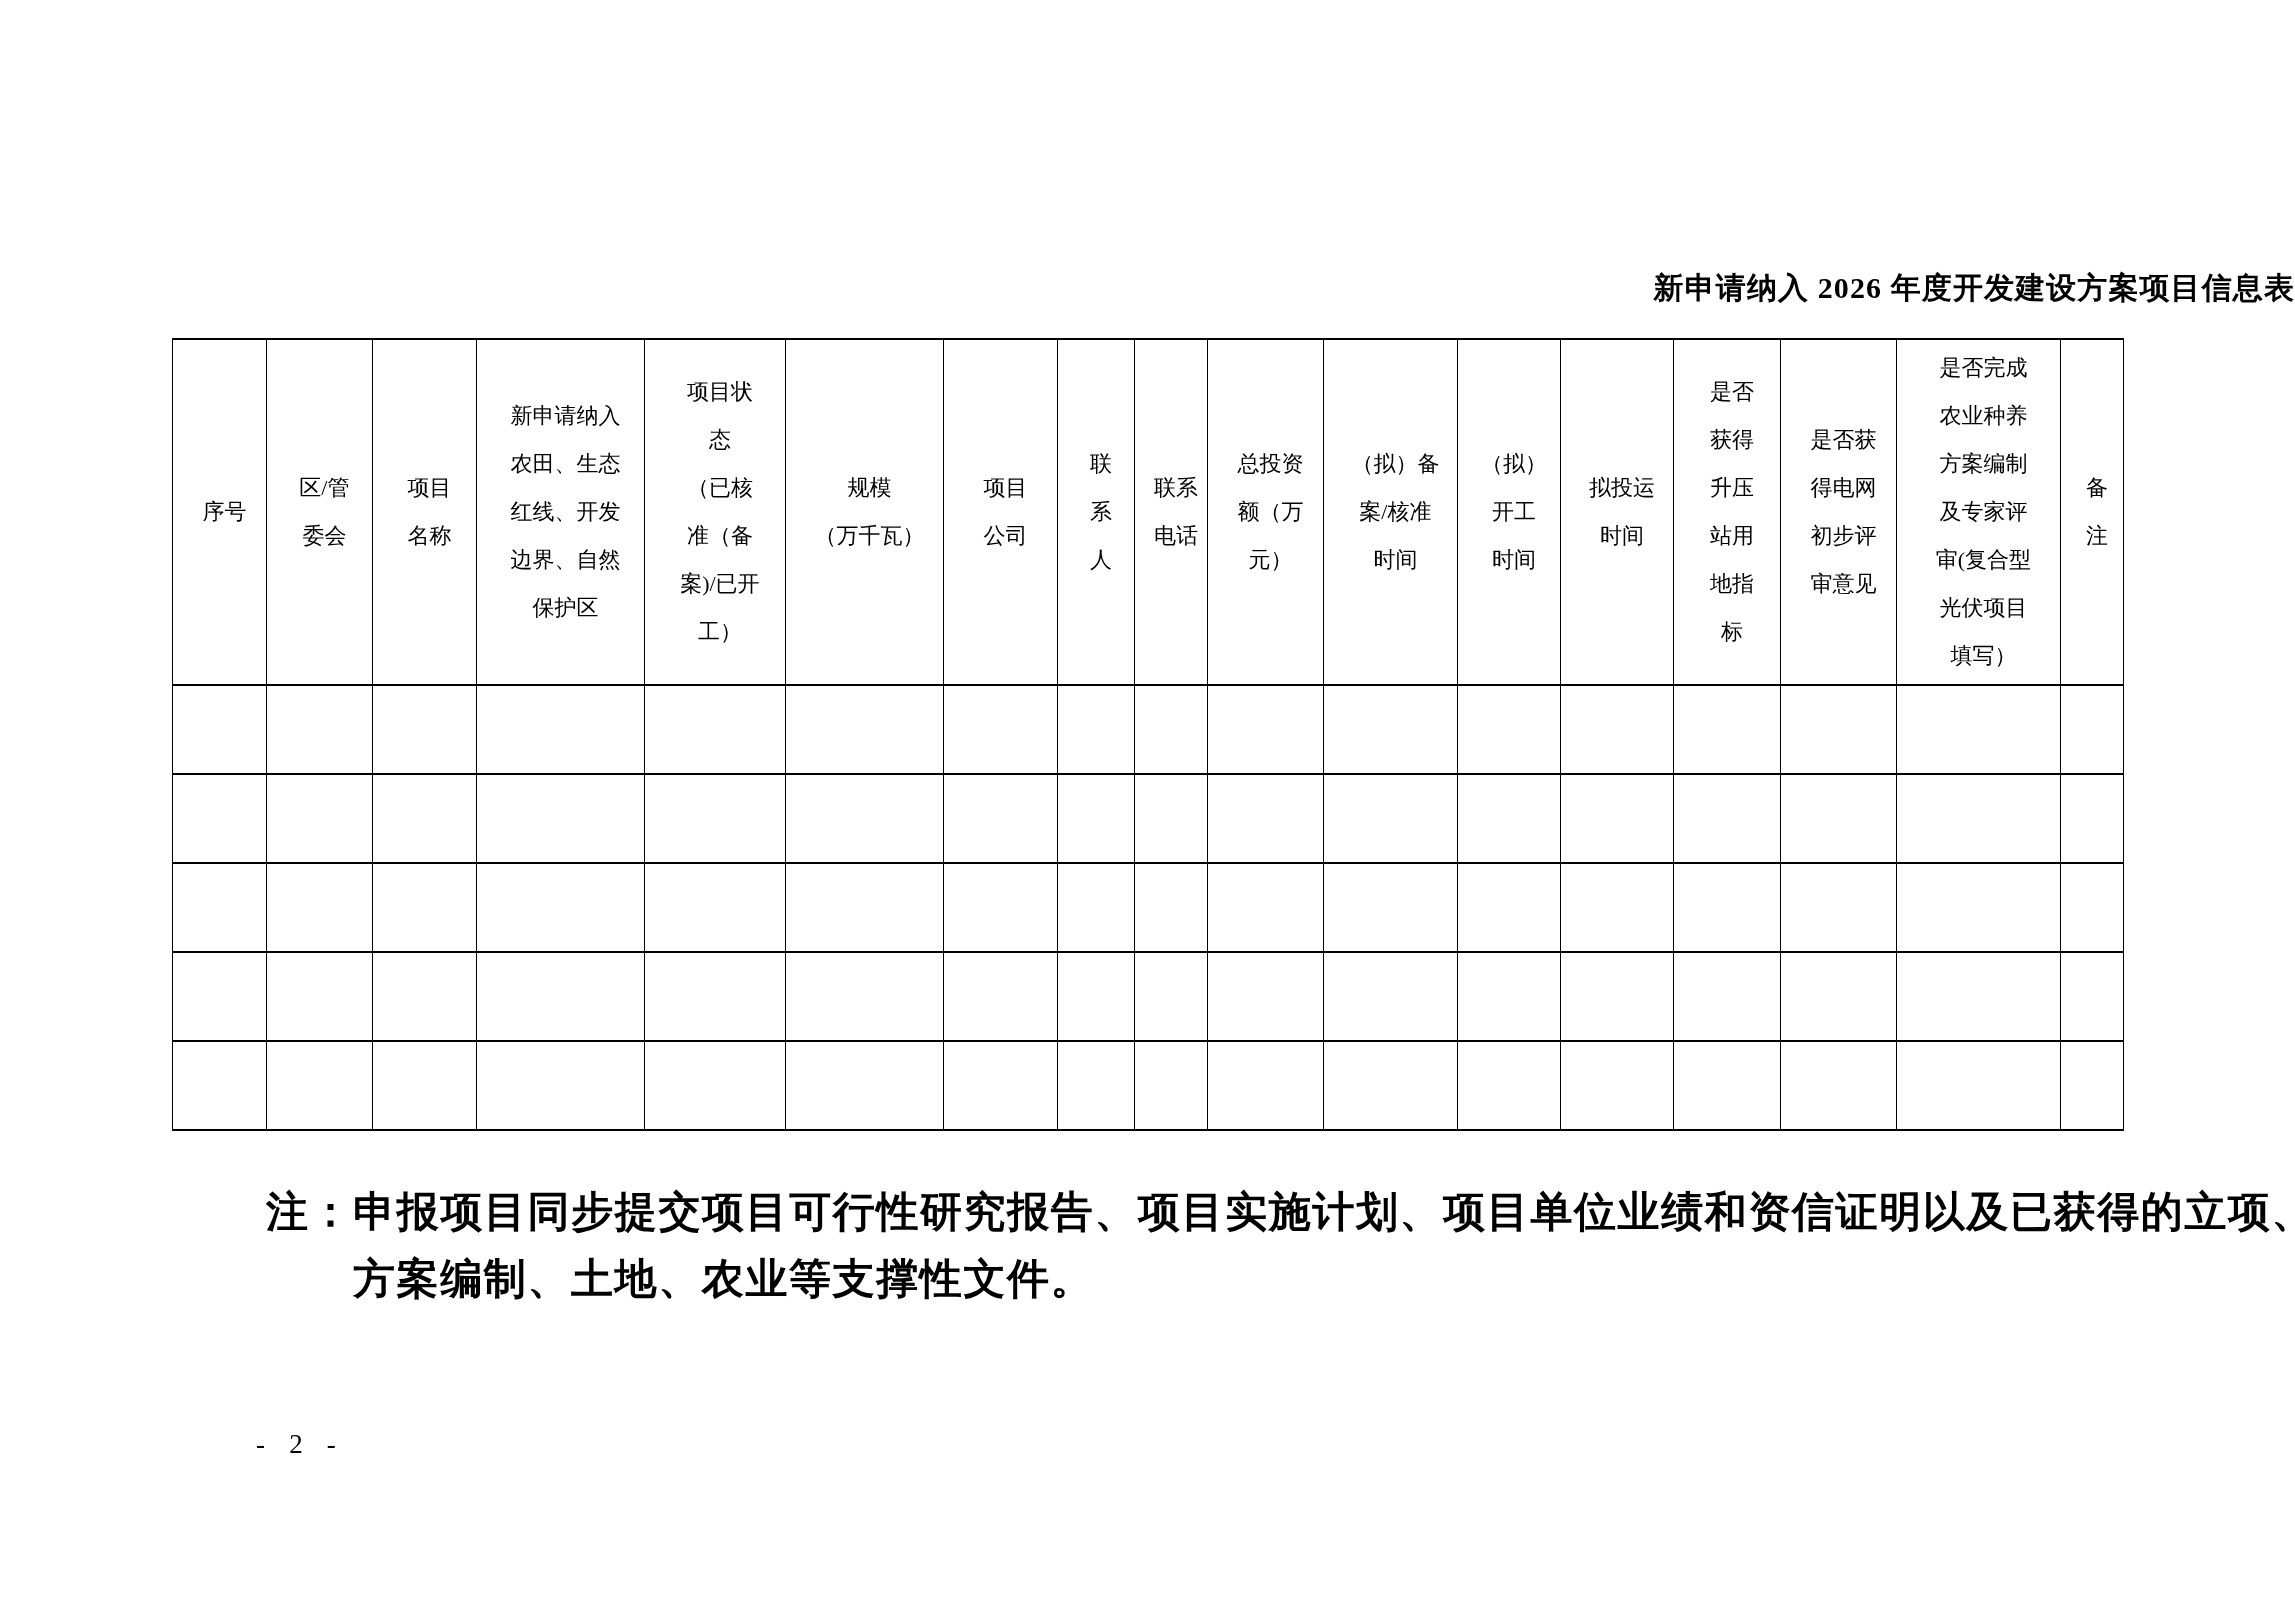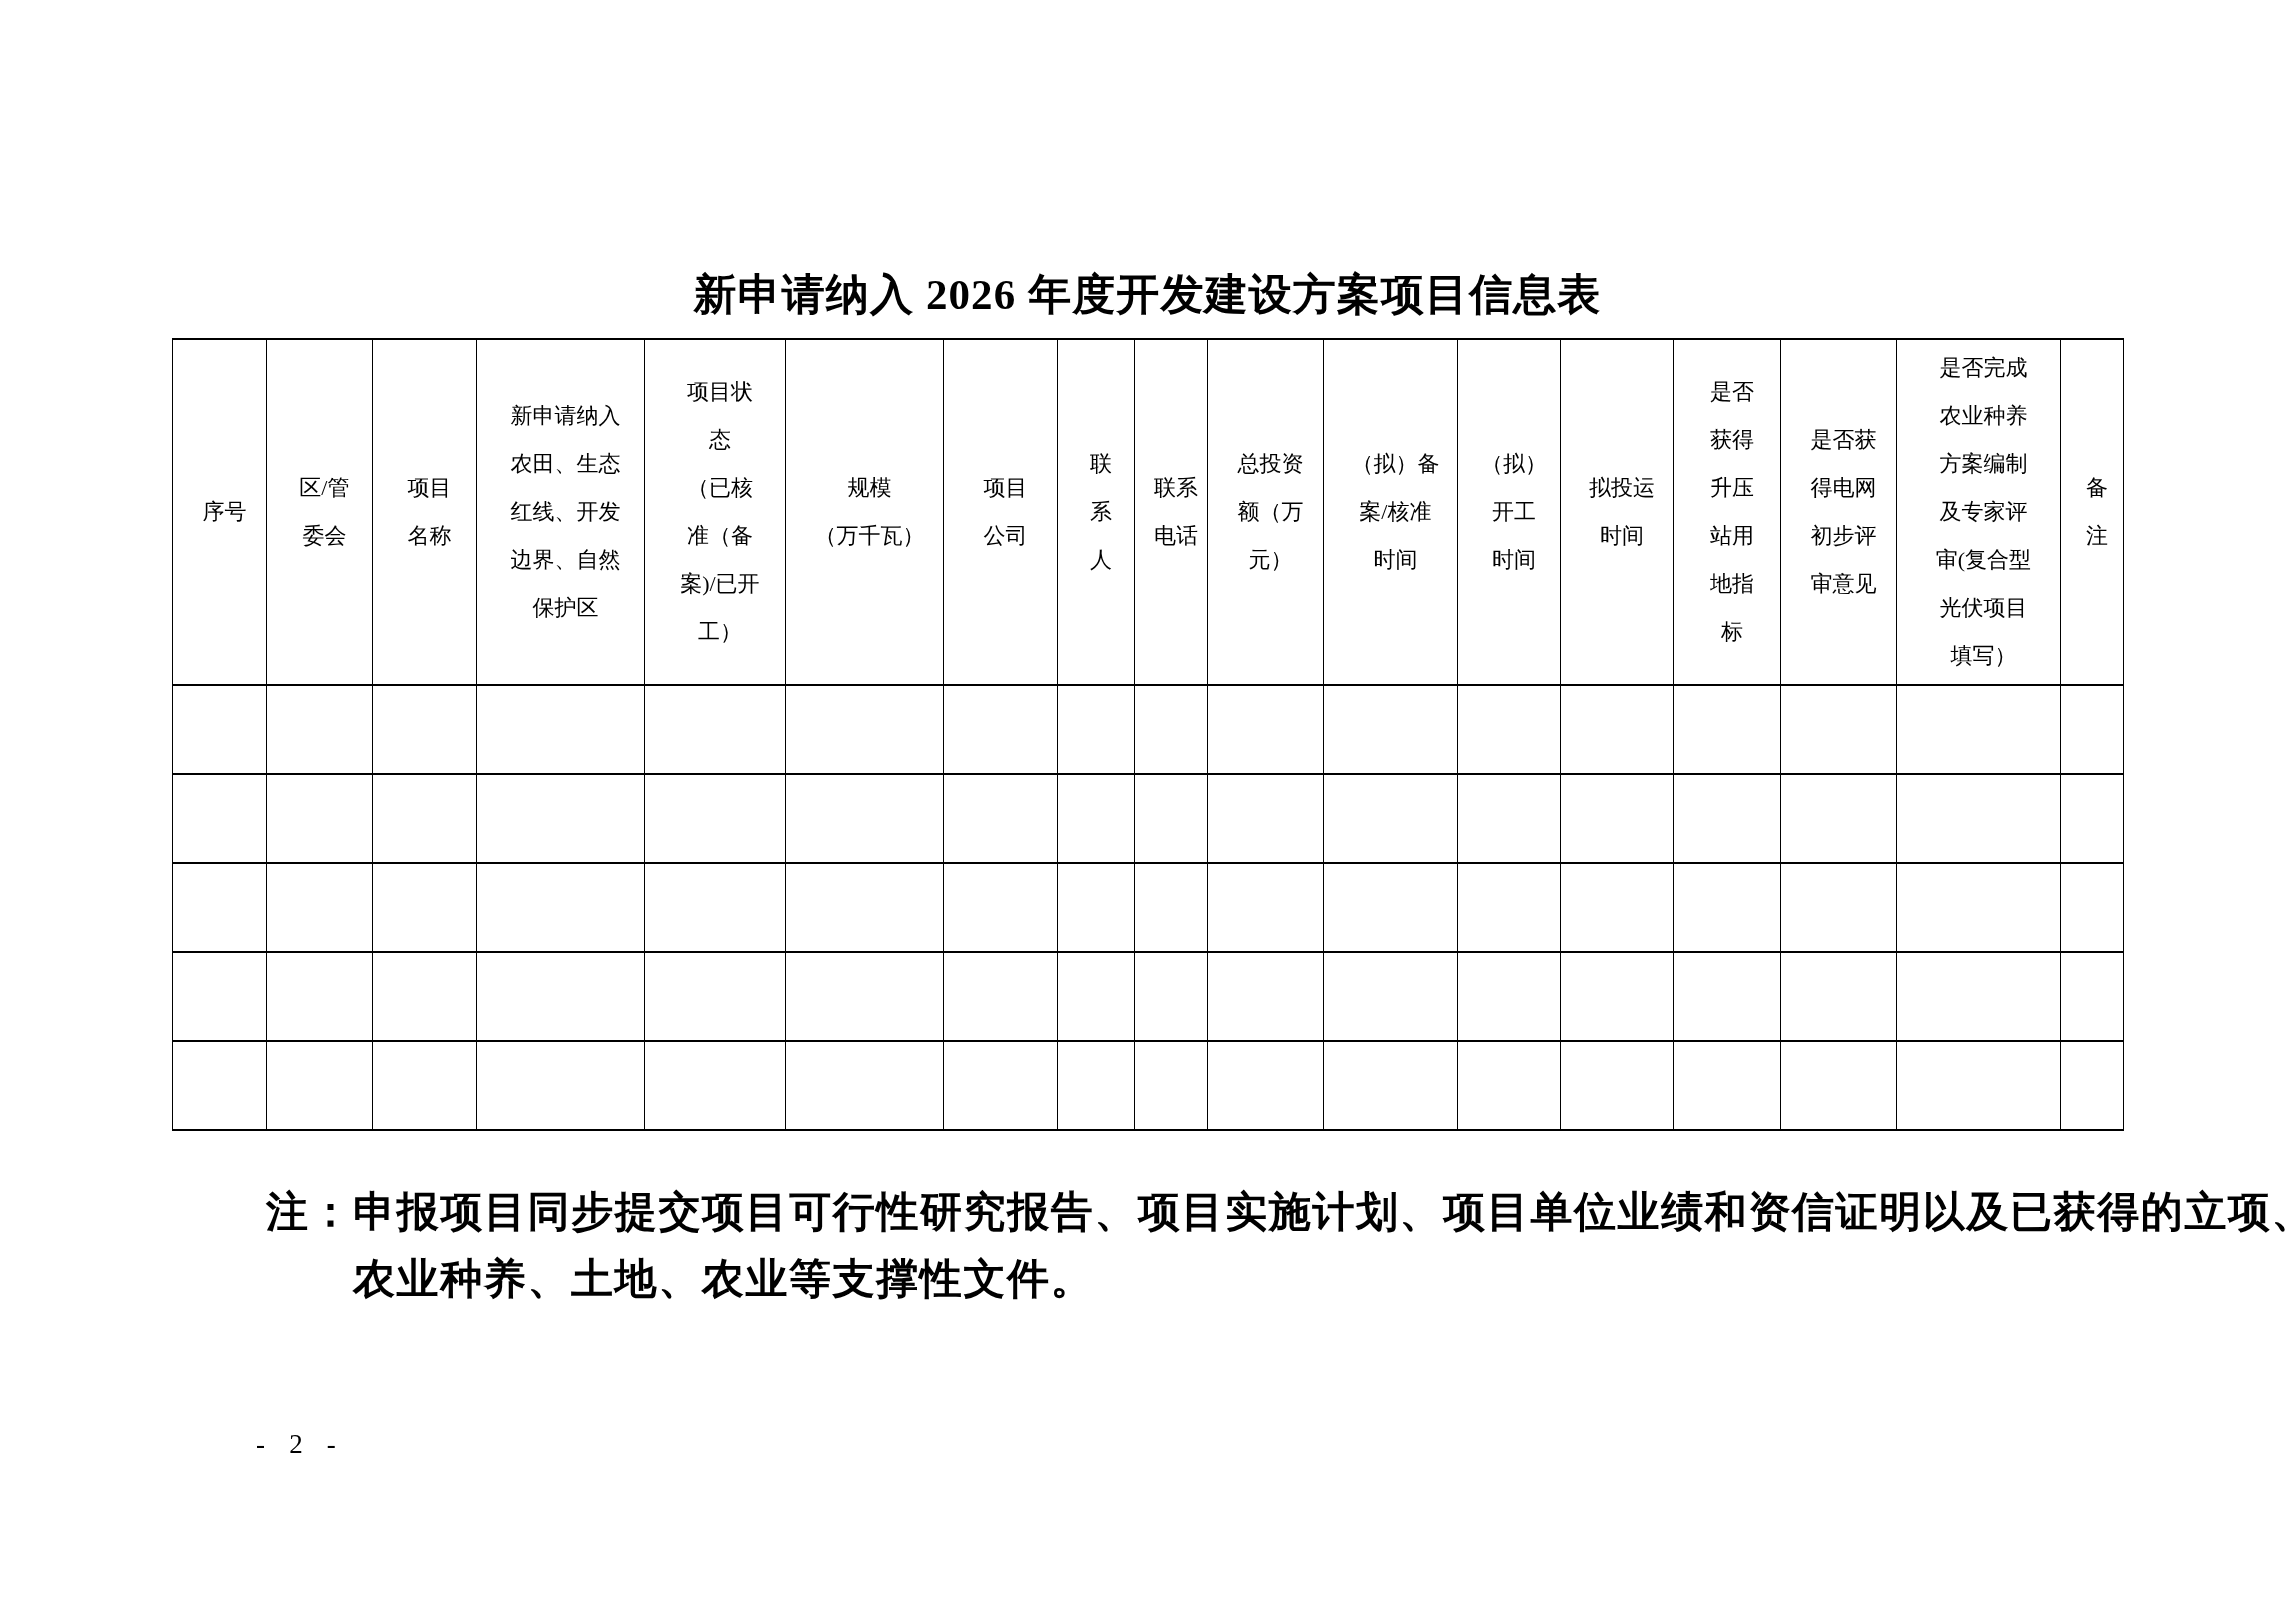--- a/index.html
+++ b/index.html
@@ -14,22 +14,22 @@
     background: #ffffff;
     color: #000000;
     font-family: "Liberation Serif", serif;
     overflow: hidden;
   }
   .doc-title {
     position: absolute;
     top: 271px;
     left: 0;
     width: 100%;
-    text-align: center;
-    font-size: 43px;
+    text-align: right;
+    font-size: 30px;
     line-height: 1.1;
     font-weight: 700;
     letter-spacing: 1.1px;
     white-space: nowrap;
   }
   table.info-table {
     position: absolute;
     top: 338px;
     left: 172px;
     width: 1949px;
@@ -257,19 +257,19 @@
           <td class="empty-cell"></td>
           <td class="empty-cell"></td>
           <td class="empty-cell"></td>
           <td class="empty-cell"></td>
         </tr>
       </tbody>
   </table>
 
   <div class="note">
     <div class="note-line l1">注：申报项目同步提交项目可行性研究报告、项目实施计划、项目单位业绩和资信证明以及已获得的立项、</div>
-    <div class="note-line l2">农业种养、土地、农业等支撑性文件。</div>
+    <div class="note-line l2">方案编制、土地、农业等支撑性文件。</div>
   </div>
 
   <div class="page-number">- 2 -</div>
 
 </div>
 
 
 </body></html>

